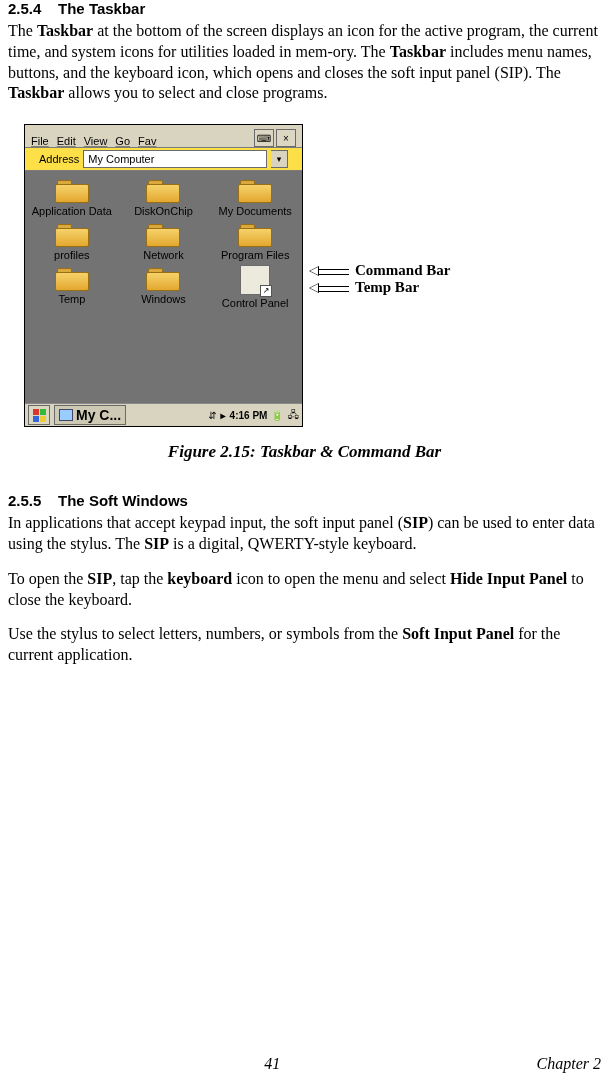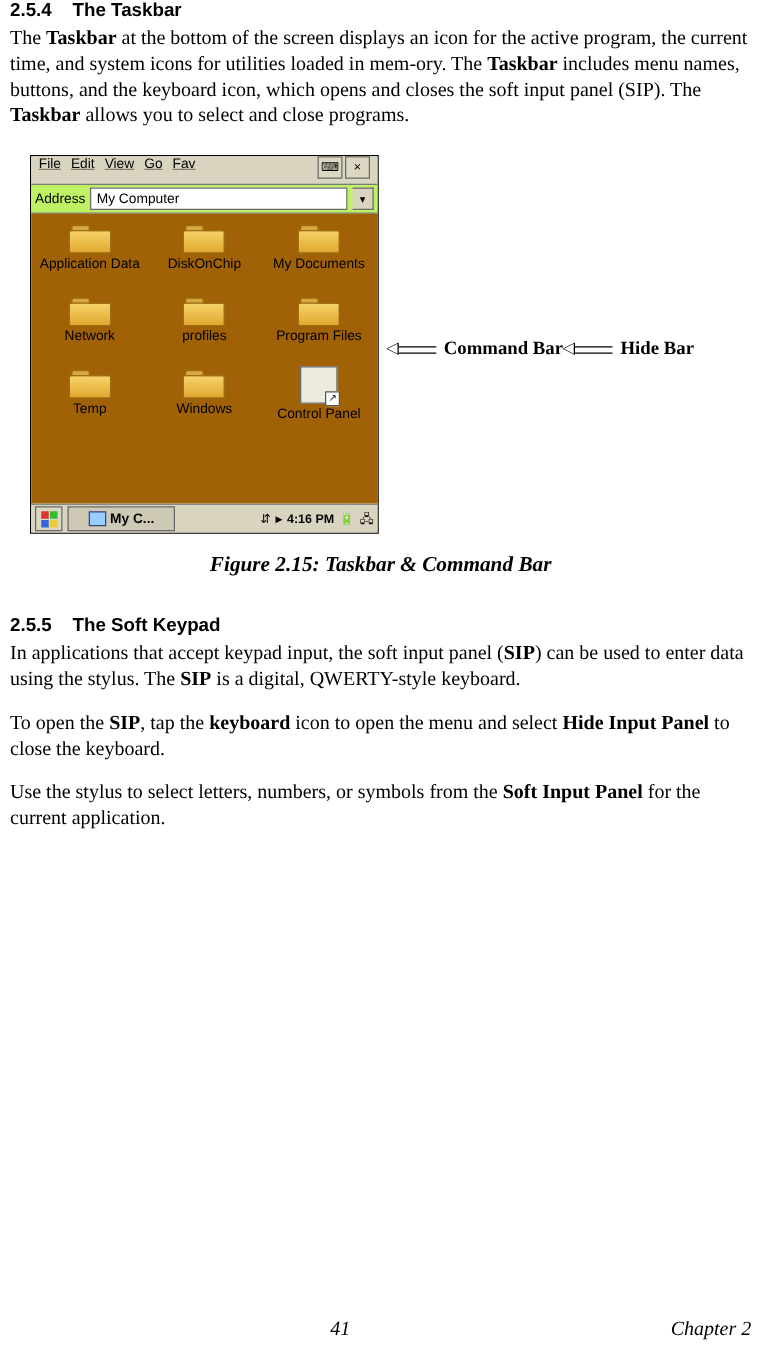--- a/index.html
+++ b/index.html
@@ -2,46 +2,46 @@
 <html><head>
 <meta charset="utf-8">
 <style>
   html,body{margin:0;padding:0;background:#fff;font-family:"Times New Roman",Times,serif;color:#000}
   .page{width:609px;height:1081px;position:relative;box-sizing:border-box;padding:0 8px}
   .h3{font-family:Arial,Helvetica,sans-serif;font-weight:bold;font-size:15px;margin:0 0 4px 0}
   .para{font-size:16px;line-height:1.3;margin:0 0 14px 0}
   .bold{font-weight:bold}
   .fig-row{display:flex;align-items:flex-start;margin:20px 0 8px 16px}
   .shot{width:277px;border:1px solid #000;background:#fff;font-family:Tahoma,Arial,sans-serif;font-size:11px;position:relative}
-  .menubar{height:22px;background:#d9d4c0;border-bottom:1px solid #7a7a7a;display:flex;align-items:flex-start;gap:8px;padding:0 6px}
+  .menubar{height:22px;background:#d9d4c0;border-bottom:1px solid #7a7a7a;display:flex;align-items:flex-end;gap:8px;padding:0 6px}
   .menubar span{text-decoration:underline;text-decoration-color:rgba(0,0,0,.4)}
   .mb-right{margin-left:auto;display:flex;align-items:center;gap:2px}
   .sq{width:18px;height:16px;border:1px solid #6a6a6a;background:#dcd7c3;display:flex;align-items:center;justify-content:center;font-size:10px}
-  .addrbar{height:22px;background:#bef264;border-bottom:1px solid #7a7a7a;display:flex;align-items:center;padding:0 3px;gap:4px}
+  .addrbar{height:22px;background:#fde047;border-bottom:1px solid #7a7a7a;display:flex;align-items:center;padding:0 14px;gap:4px}
   .addrbox{flex:1;height:16px;border:1px solid #6a6a6a;background:#fff;display:flex;align-items:center;padding:0 4px;font-size:11px}
   .dd{width:16px;height:16px;border:1px solid #6a6a6a;border-left:none;background:#d9d4c0;display:flex;align-items:center;justify-content:center;font-size:9px}
-  .icons{min-height:220px;background:#a16207;padding:6px 2px;display:grid;grid-template-columns:repeat(3,1fr);gap:18px 2px;align-content:start}
+  .icons{min-height:220px;background:#737373;padding:6px 2px;display:grid;grid-template-columns:repeat(3,1fr);gap:4px 2px;align-content:start}
   .ic{display:flex;flex-direction:column;align-items:center;text-align:center;font-size:11px;line-height:1.1}
   .folder{width:34px;height:26px;margin-bottom:2px;position:relative}
   .folder::before{content:"";position:absolute;top:3px;left:2px;width:13px;height:5px;background:#d9a93e;border:1px solid #9a6f13;border-radius:2px 2px 0 0}
   .folder::after{content:"";position:absolute;top:7px;left:0;right:0;bottom:0;background:linear-gradient(#f6d26a,#e2a82f);border:1px solid #9a6f13;border-radius:2px}
   .ctrl{width:28px;height:28px;margin-bottom:2px;border:1px solid #6a6a6a;background:#eceadd;position:relative}
   .ctrl::after{content:"↗";position:absolute;right:-3px;bottom:-3px;width:10px;height:10px;background:#fff;border:1px solid #555;font-size:8px;line-height:10px;text-align:center}
   .taskbar{height:22px;background:#d9d4c0;border-top:1px solid #888;display:flex;align-items:center;padding:0 3px;gap:4px}
   .start{width:20px;height:18px;border:1px solid #6a6a6a;background:#dcd7c3;display:flex;align-items:center;justify-content:center}
   .winlogo{display:grid;grid-template-columns:6px 6px;grid-template-rows:6px 6px;gap:1px}
   .winlogo span:nth-child(1){background:#d33}
   .winlogo span:nth-child(2){background:#3b3}
   .winlogo span:nth-child(3){background:#36d}
   .winlogo span:nth-child(4){background:#ec3}
-  .taskbtn{height:18px;border:1px solid #6a6a6a;background:#cec9b5;display:flex;align-items:center;padding:0 16px;gap:3px;font-weight:bold;font-size:11px}
+  .taskbtn{height:18px;border:1px solid #6a6a6a;background:#cec9b5;display:flex;align-items:center;padding:0 4px;gap:3px;font-weight:bold;font-size:14px}
   .pc{width:12px;height:10px;border:1px solid #446;background:#9cf}
   .tray{margin-left:auto;display:flex;align-items:center;gap:4px;font-size:10px}
   .tick{font-weight:bold}
-  .annot{display:flex;flex-direction:row;justify-content:center;height:306px;margin-left:6px;padding-top:2px;padding-bottom:2px}
+  .annot{display:flex;flex-direction:column;justify-content:center;height:306px;margin-left:6px;padding-top:2px;padding-bottom:2px}
   .ann{display:flex;align-items:center;gap:6px}
   .arrow{width:40px;height:10px;position:relative}
   .arrow::before{content:"";position:absolute;left:10px;right:0;top:3px;height:4px;border-top:1px solid #000;border-bottom:1px solid #000}
   .arrow::after{content:"";position:absolute;left:0;top:0;border-top:5px solid transparent;border-bottom:5px solid transparent;border-right:10px solid #000}
   .arrow .inner{position:absolute;left:1px;top:1px;border-top:4px solid transparent;border-bottom:4px solid transparent;border-right:8px solid #fff;z-index:1}
   .alabel{font-family:"Times New Roman",serif;font-weight:bold;font-size:15px}
   .caption{font-style:italic;font-weight:bold;font-size:17px;text-align:center;margin:8px 0 30px 0}
   .footer{position:absolute;bottom:8px;left:8px;right:8px;display:flex;justify-content:space-between;font-size:16px;font-style:italic}
 </style>
 </head>
@@ -84,25 +84,25 @@
           <div class="ic">
             <div class="folder"></div>
             <span>DiskOnChip</span>
           </div>
           <div class="ic">
             <div class="folder"></div>
             <span>My Documents</span>
           </div>
           <div class="ic">
             <div class="folder"></div>
-            <span>Network</span>
+            <span>profiles</span>
           </div>
           <div class="ic">
             <div class="folder"></div>
-            <span>profiles</span>
+            <span>Network</span>
           </div>
           <div class="ic">
             <div class="folder"></div>
             <span>Program Files</span>
           </div>
           <div class="ic">
             <div class="folder"></div>
             <span>Temp</span>
           </div>
           <div class="ic">
@@ -141,30 +141,30 @@
       <div class="ann">
         <div class="arrow">
             <span class="inner"></span>
           </div>
         <span class="alabel">Command Bar</span>
       </div>
       <div class="ann">
         <div class="arrow">
             <span class="inner"></span>
           </div>
-        <span class="alabel">Hide Bar</span>
+        <span class="alabel">Temp Bar</span>
       </div>
     </div>
   </div>
 
   <p class="caption">Figure 2.15: Taskbar &amp; Command Bar</p>
 
   <h3 class="h3">
     <span>2.5.5</span>&nbsp;&nbsp;&nbsp;
-    <span>The Soft Keypad</span>
+    <span>The Soft Windows</span>
   </h3>
 
   <p class="para">
     <span>In applications that accept keypad input, the soft input panel (</span><span class="bold">SIP</span><span>) can be used to enter data using the stylus. The </span><span class="bold">SIP</span><span> is a digital, QWERTY-style keyboard.</span>
   </p>
   <p class="para">
     <span>To open the </span><span class="bold">SIP</span><span>, tap the </span><span class="bold">keyboard</span><span> icon to open the menu and select </span><span class="bold">Hide Input Panel</span><span> to close the keyboard.</span>
   </p>
   <p class="para">
     <span>Use the stylus to select letters, numbers, or symbols from the </span><span class="bold">Soft Input Panel</span><span> for the current application.</span>

